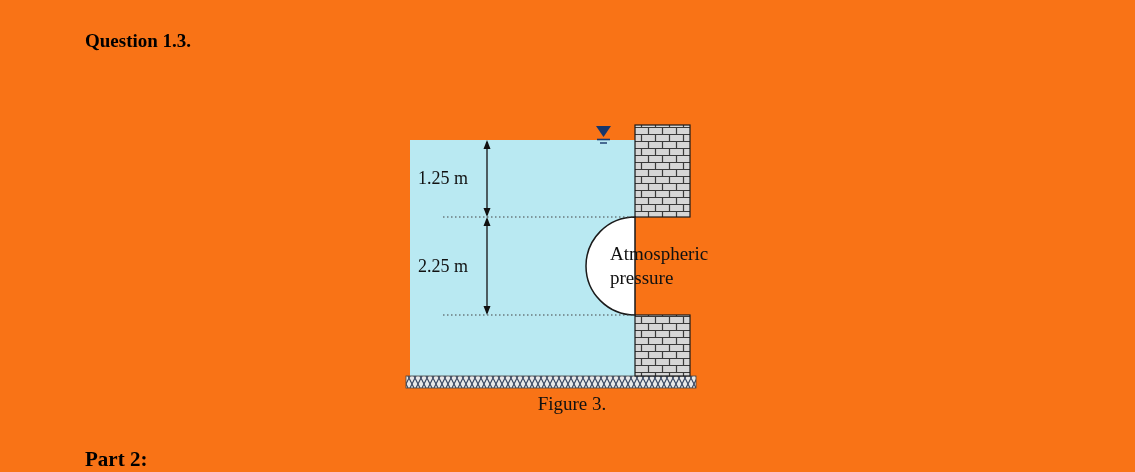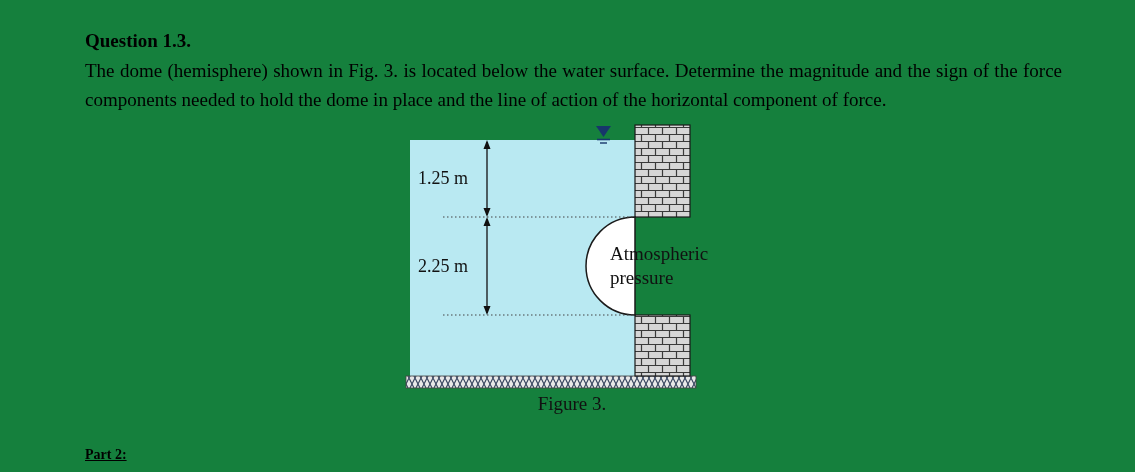--- a/index.html
+++ b/index.html
@@ -1,20 +1,20 @@
 <!DOCTYPE html>
 <html><head>
 <meta charset="utf-8">
 <style>
   html,body{margin:0;padding:0;background:#ffffff;}
   .page{
     position:relative;
     width:1135px;
     height:472px;
-    background:#15803d;
+    background:#f97316;
     font-family:"Liberation Serif", serif;
     color:#000;
     overflow:hidden;
   }
   .q-heading{
     position:absolute;
     left:85px; top:30px;
     font-size:19px;
     font-weight:bold;
     white-space:nowrap;
@@ -23,43 +23,41 @@
     position:absolute;
     left:85px; top:57px;
     width:977px;
     font-size:19px;
     line-height:28.5px;
     text-align:justify;
   }
   .part2{
     position:absolute;
     left:85px; top:447px;
-    font-size:14px;
+    font-size:21px;
     font-weight:bold;
     white-space:nowrap;
-    text-decoration:underline;
   }
   .figure-wrap{
     position:absolute;
     left:400px; top:120px;
     width:340px; height:300px;
   }
   svg text{
     font-family:"Liberation Serif", serif;
     fill:#111;
   }
 </style>
 </head>
 <body>
 
 <div class="page">
 
   <div class="q-heading">Question 1.3.</div>
 
-  <div class="q-para">The dome (hemisphere) shown in Fig. 3. is located below the water surface. Determine the magnitude and the sign of the force components needed to hold the dome in place and the line of action of the horizontal component of force.</div>
 
   <div class="figure-wrap">
     <svg width="340" height="300" viewBox="0 0 340 300">
       <defs>
         <pattern id="brick" width="14" height="14" patternUnits="userSpaceOnUse">
           <rect width="14" height="14" fill="#d6d6d6"></rect>
           <path d="M0 0.5 H14 M0 7.5 H14" fill="none" stroke-width="1.2" stroke="#3a3a3a"></path>
           <path d="M3.5 0 V7 M10.5 7 V14" fill="none" stroke-width="1.2" stroke="#3a3a3a"></path>
         </pattern>
         <pattern id="hatch" width="6" height="12" patternUnits="userSpaceOnUse">

